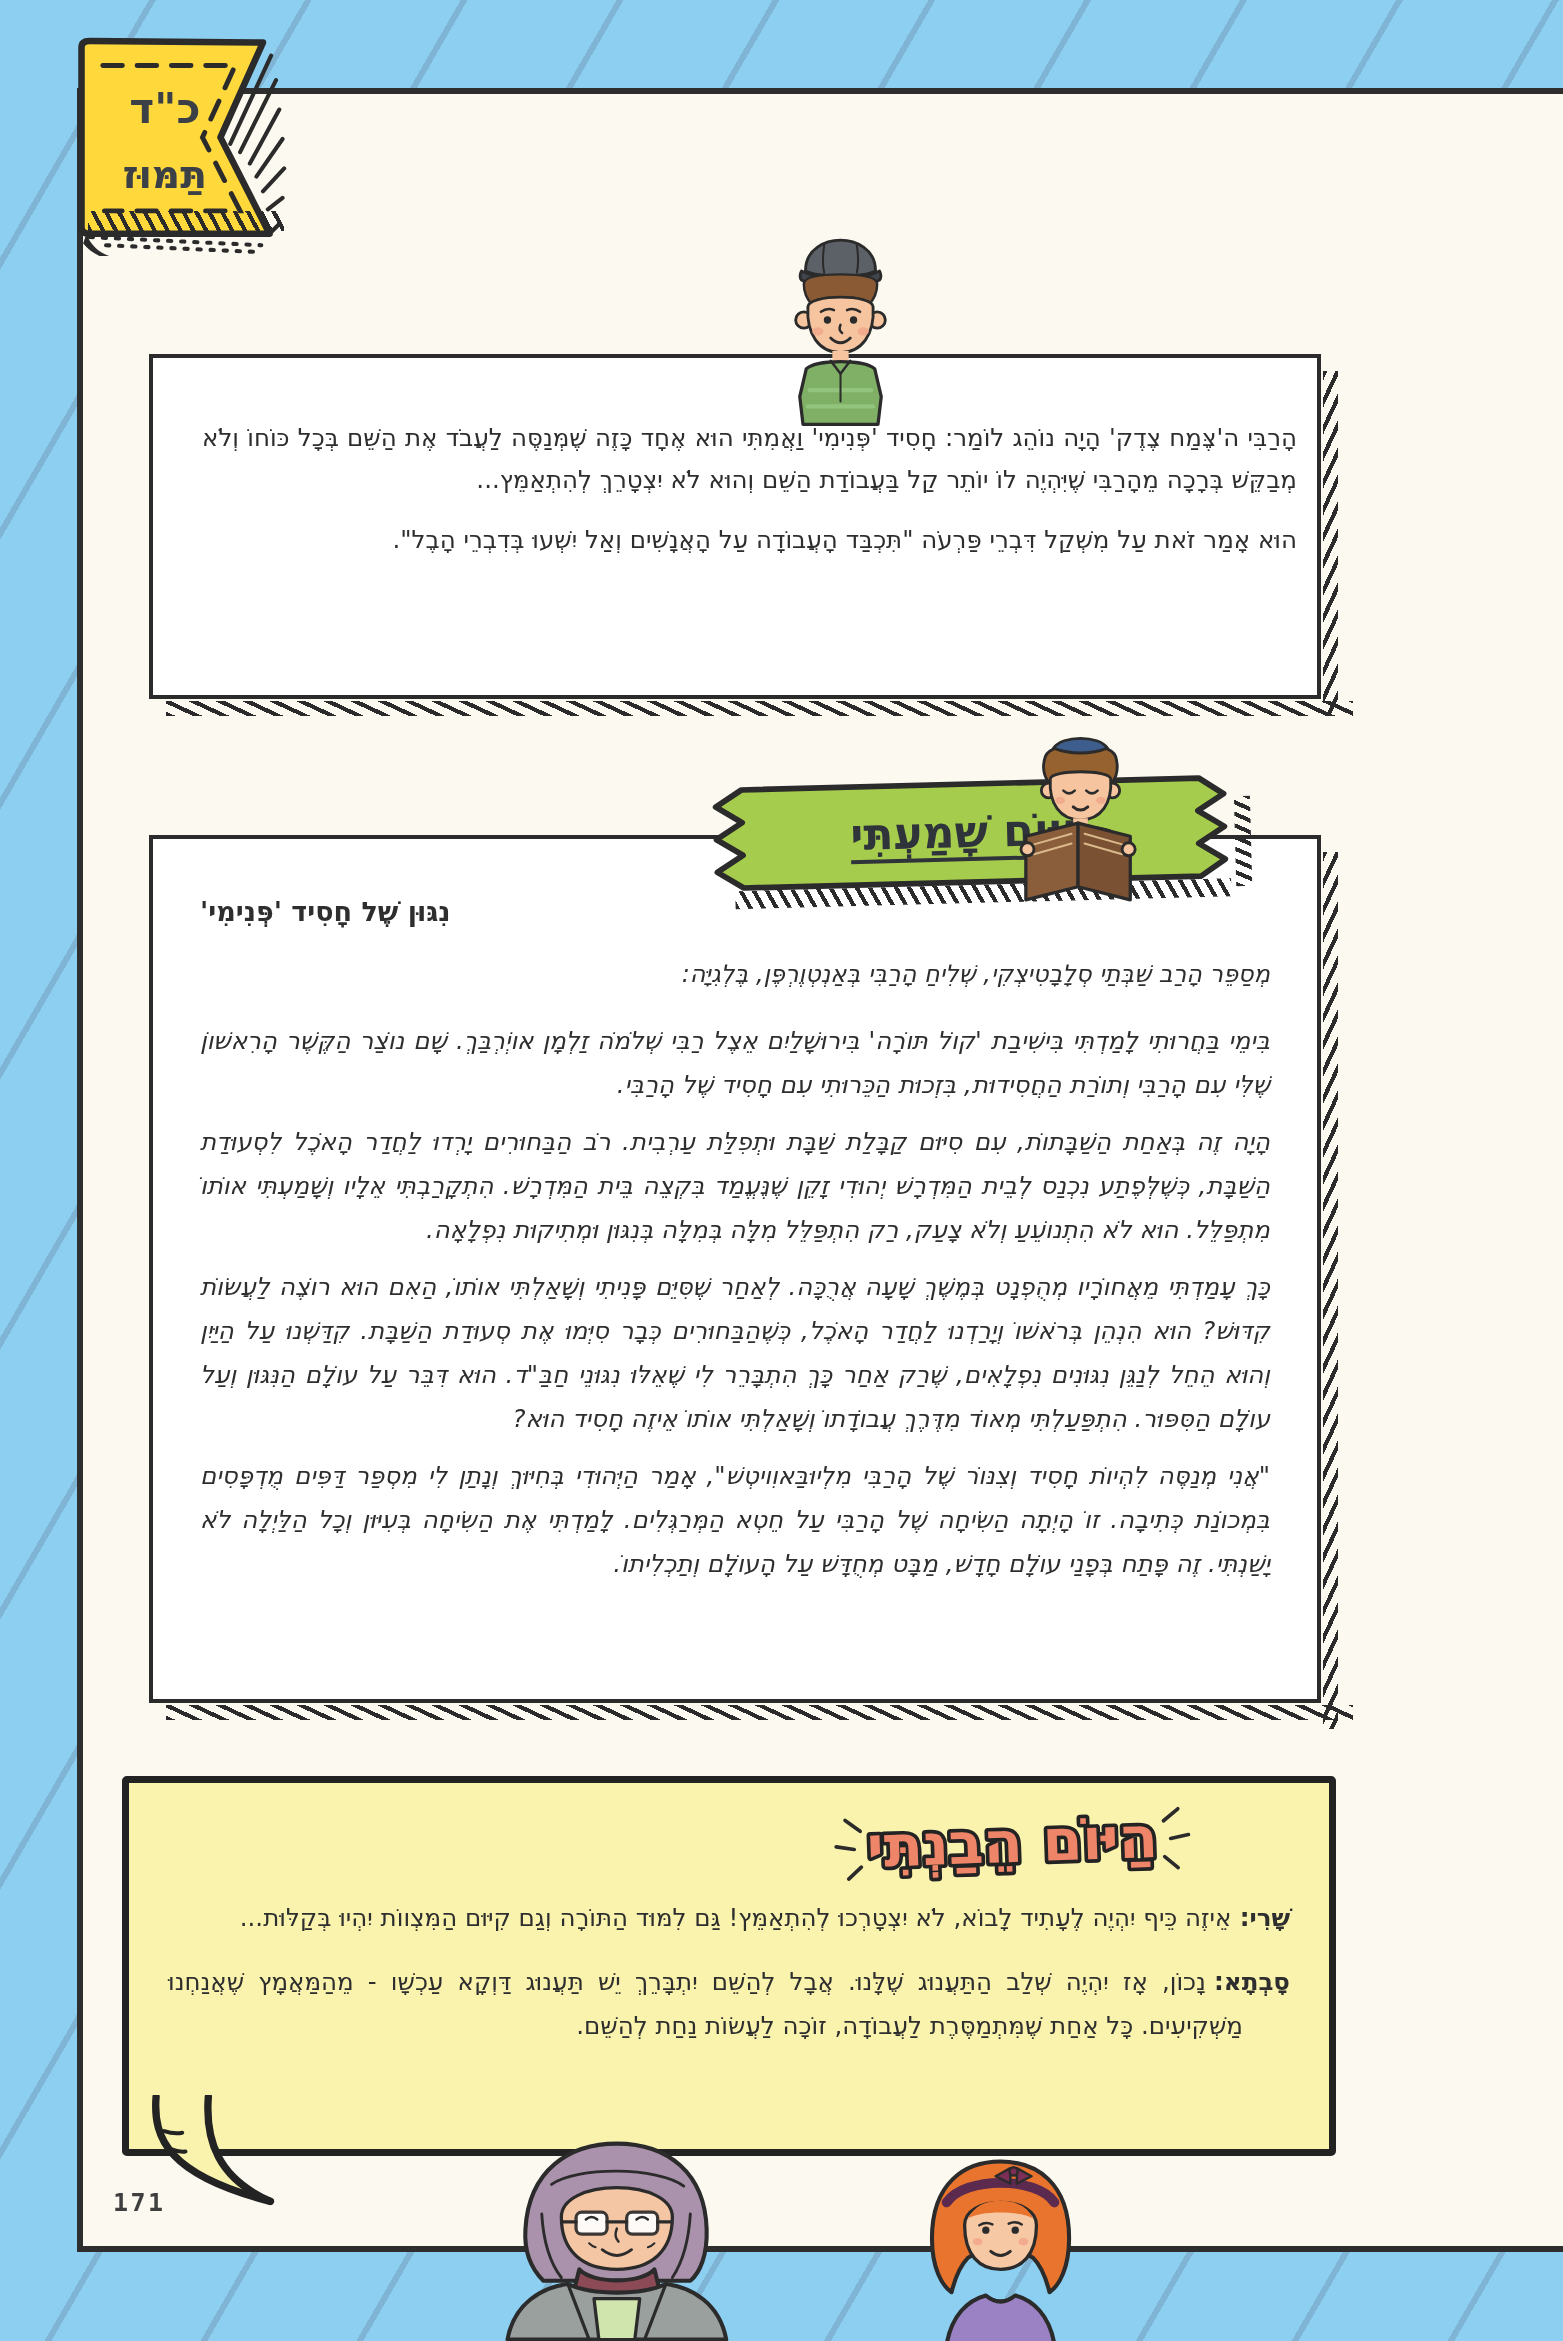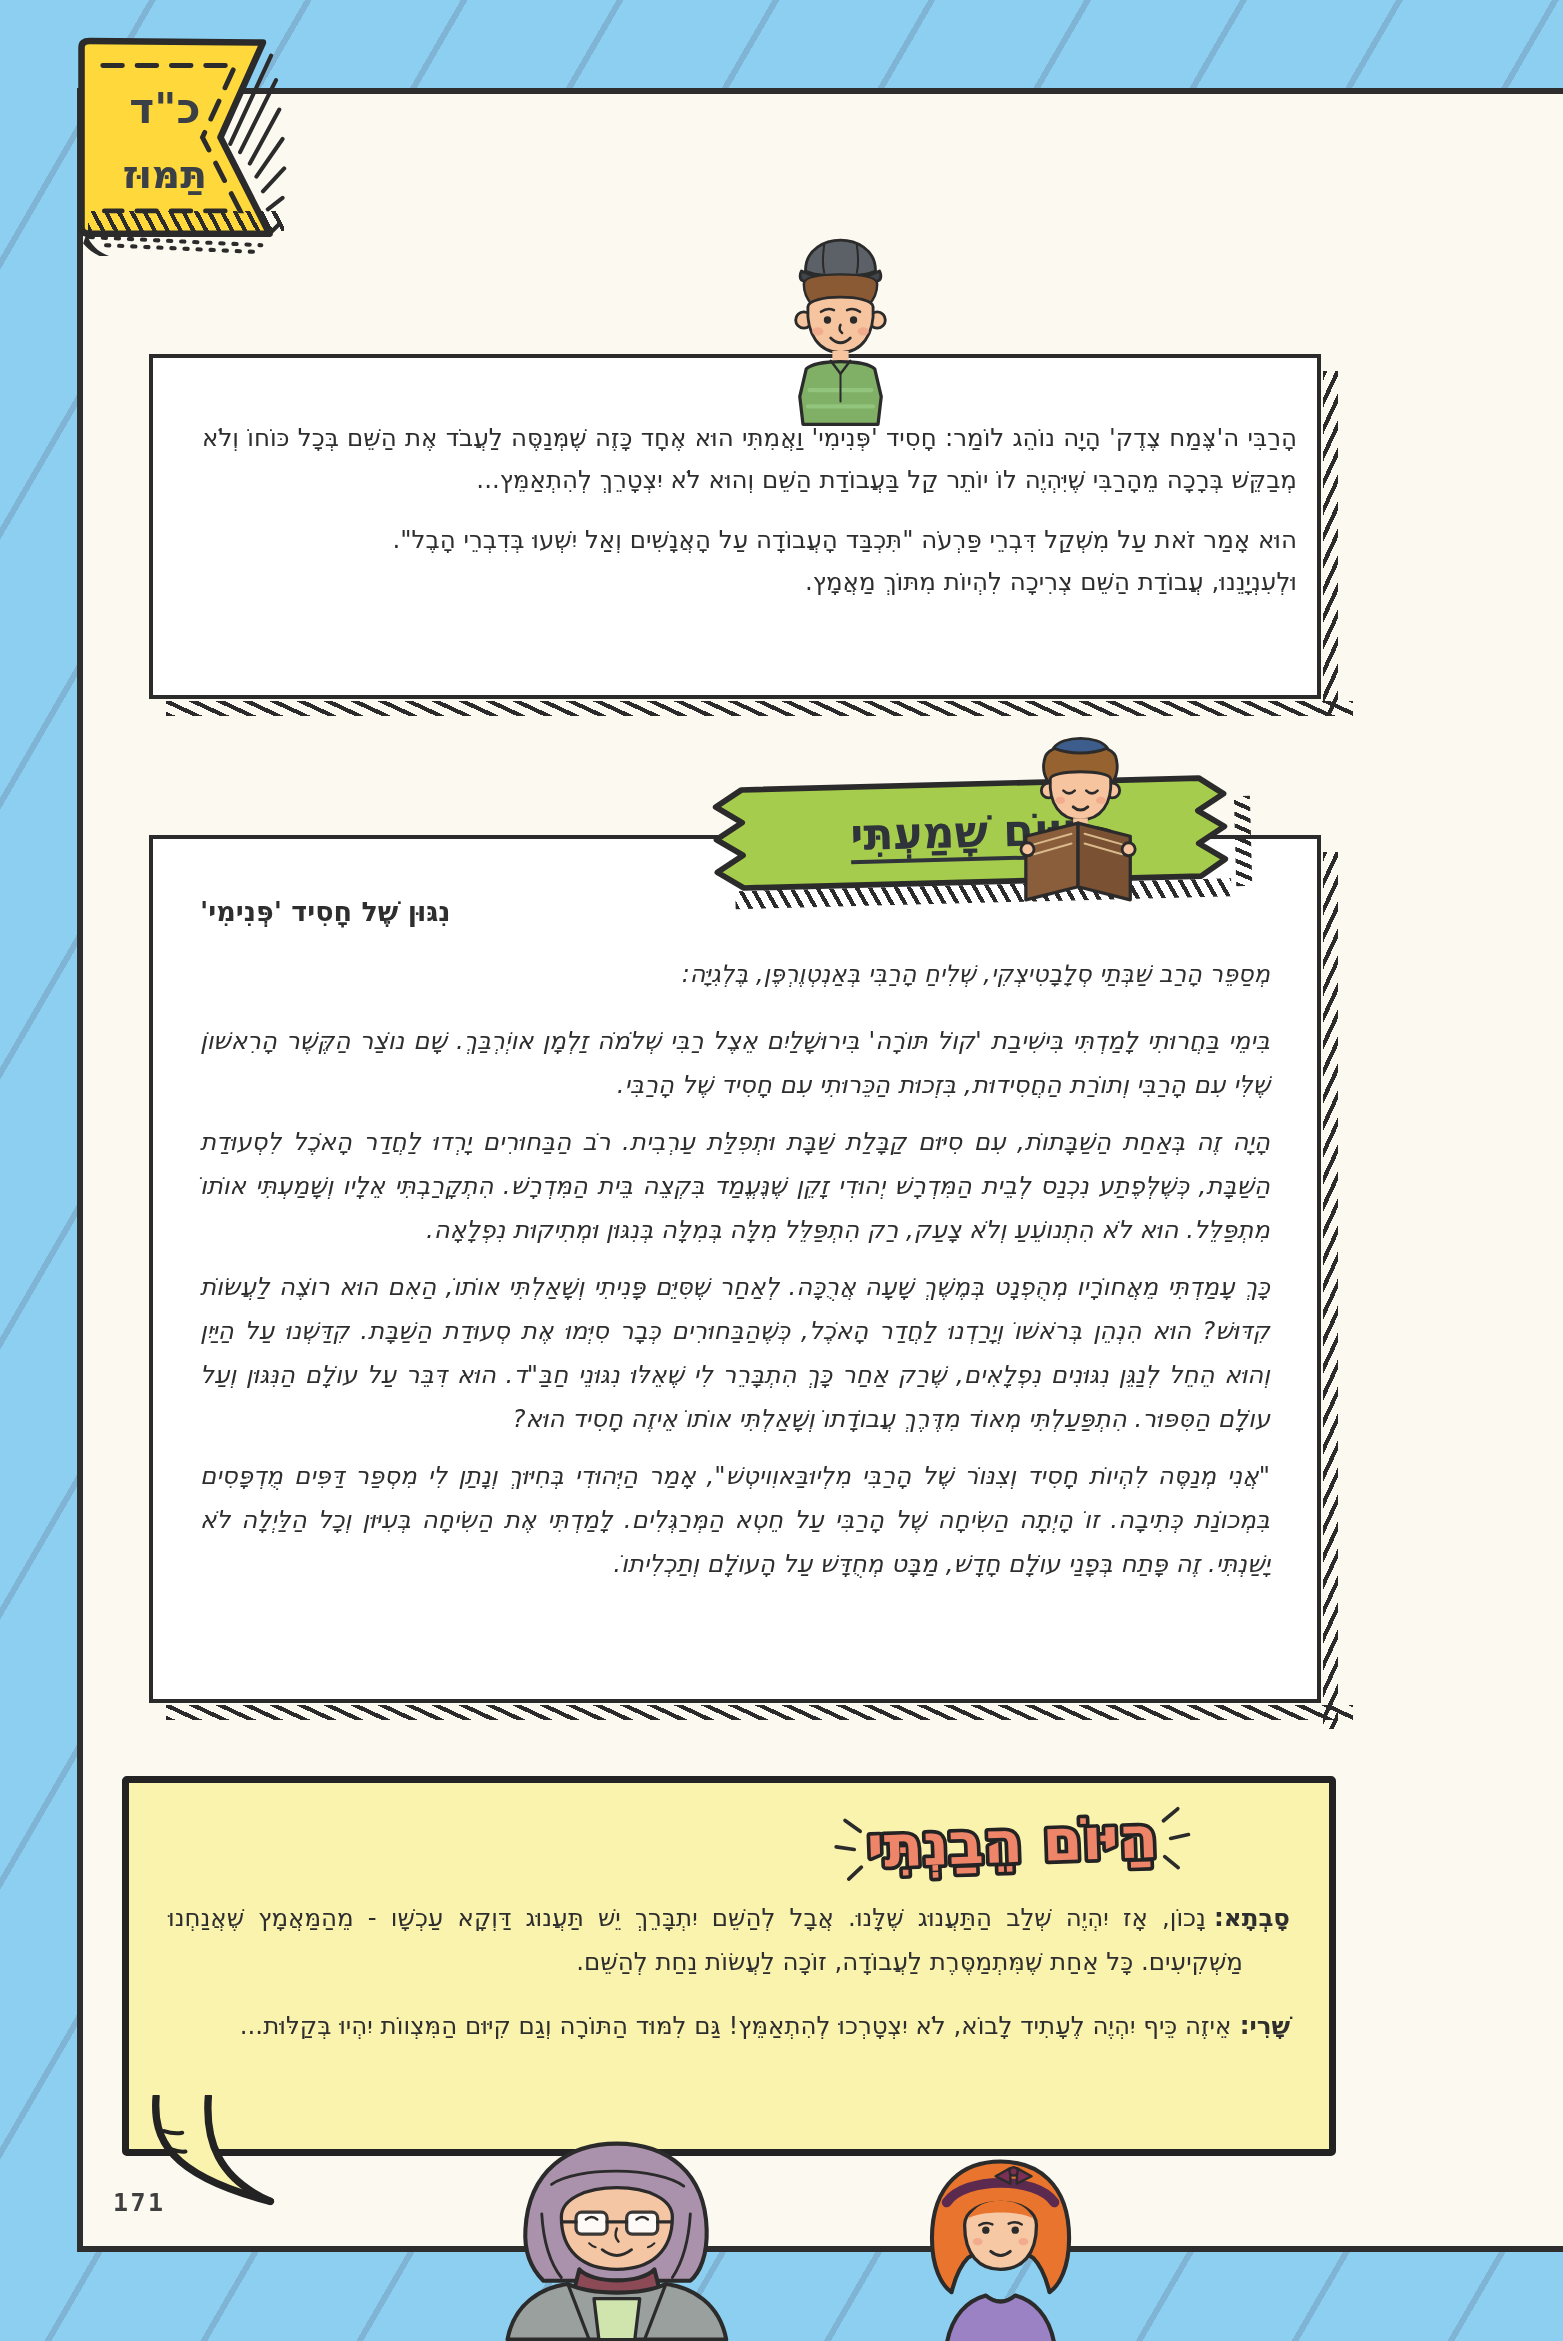--- a/index.html
+++ b/index.html
@@ -51,21 +51,20 @@
 <body>
 
 <div class="stage">
 
   <div class="page"></div>
 
   <div class="whitebox" style="left:149px;top:354px;width:1172px;height:345px;">
     <div class="boxtext box1-inner">
       <p>הָרַבִּי ה'צֶּמַח צֶדֶק' הָיָה נוֹהֵג לוֹמַר: חָסִיד 'פְּנִימִי' וַאֲמִתִּי הוּא אֶחָד כָּזֶה שֶׁמְּנַסֶּה לַעֲבֹד אֶת הַשֵּׁם בְּכָל כּוֹחוֹ וְלֹא מְבַקֵּשׁ בְּרָכָה מֵהָרַבִּי שֶׁיִּהְיֶה לוֹ יוֹתֵר קַל בַּעֲבוֹדַת הַשֵּׁם וְהוּא לֹא יִצְטָרֵךְ לְהִתְאַמֵּץ...</p>
       <p class="tight">הוּא אָמַר זֹאת עַל מִשְׁקַל דִּבְרֵי פַּרְעֹה "תִּכְבַּד הָעֲבוֹדָה עַל הָאֲנָשִׁים וְאַל יִשְׁעוּ בְּדִבְרֵי הָבֶל".</p>
-      <p class="tight">וּלְעִנְיָנֵנוּ, עֲבוֹדַת הַשֵּׁם צְרִיכָה לִהְיוֹת מִתּוֹךְ מַאֲמָץ.</p>
     </div>
   </div>
 
 
   <svg class="abs" style="left:759px;top:235px;" width="163" height="192" viewBox="0 0 200 235">
     <g stroke="#2b2b2b" stroke-width="3.5" stroke-linecap="round" stroke-linejoin="round">
       <path d="M57,44 C57,16 82,6 100,6 C118,6 143,16 143,44 C128,52 72,52 57,44 Z" fill="#5c6168"></path>
       <path d="M80,12 C78,26 78,38 80,46" fill="none" stroke-width="2.5"></path>
       <path d="M120,12 C122,26 122,38 120,46" fill="none" stroke-width="2.5"></path>
       <path d="M52,44 C75,56 125,56 148,44 C150,48 150,52 148,55 C125,68 75,68 52,55 C50,52 50,48 52,44 Z" fill="#41464d"></path>
@@ -137,22 +136,22 @@
       <path d="M28,136 L92,120 L92,198 L28,214 Z" fill="#8a5d3b" stroke-width="4"></path>
       <path d="M92,120 L156,136 L156,214 L92,198 Z" fill="#7a5132" stroke-width="4"></path>
       <path d="M38,146 L84,133 M38,158 L84,145 M100,133 L146,146 M100,145 L146,158" stroke="#d9b98c" stroke-width="2.5" fill="none"></path>
       <circle cx="30" cy="152" r="8" fill="#f6c49e"></circle>
         <circle cx="154" cy="152" r="8" fill="#f6c49e"></circle>
     </g>
   </svg>
 
   <div class="ybox">
     <div class="dialogue">
+      <p><b>שָׁרִי:</b><span>אֵיזֶה כֵּיף יִהְיֶה לֶעָתִיד לָבוֹא, לֹא יִצְטָרְכוּ לְהִתְאַמֵּץ! גַּם לִמּוּד הַתּוֹרָה וְגַם קִיּוּם הַמִּצְווֹת יִהְיוּ בְּקַלּוּת...</span></p>
       <p><b>סָבְתָא:</b><span>נָכוֹן, אָז יִהְיֶה שְׁלַב הַתַּעֲנוּג שֶׁלָּנוּ. אֲבָל לְהַשֵּׁם יִתְבָּרֵךְ יֵשׁ תַּעֲנוּג דַּוְקָא עַכְשָׁו - מֵהַמַּאֲמָץ שֶׁאֲנַחְנוּ מַשְׁקִיעִים. כָּל אַחַת שֶׁמִּתְמַסֶּרֶת לַעֲבוֹדָה, זוֹכָה לַעֲשׂוֹת נַחַת לְהַשֵּׁם.</span></p>
-      <p><b>שָׁרִי:</b><span>אֵיזֶה כֵּיף יִהְיֶה לֶעָתִיד לָבוֹא, לֹא יִצְטָרְכוּ לְהִתְאַמֵּץ! גַּם לִמּוּד הַתּוֹרָה וְגַם קִיּוּם הַמִּצְווֹת יִהְיוּ בְּקַלּוּת...</span></p>
     </div>
   </div>
 
   <svg class="abs" style="left:833px;top:1795px;transform:rotate(-2deg);" width="359" height="102" viewBox="0 0 440 125">
     <g stroke="#2b2b2b" stroke-width="4.5" stroke-linecap="round">
       <path d="M34,38 L16,24 M26,60 L4,56 M34,82 L18,96"></path>
       <path d="M406,38 L424,24 M414,60 L436,56 M406,82 L422,96"></path>
     </g>
     <text x="220" y="82" text-anchor="middle" font-size="70" font-weight="bold" fill="#ee8568" stroke="#232323" stroke-width="9" paint-order="stroke" stroke-linejoin="round" font-family="DejaVu Sans, sans-serif">הַיּוֹם הֵבַנְתִּי</text>
   </svg>

